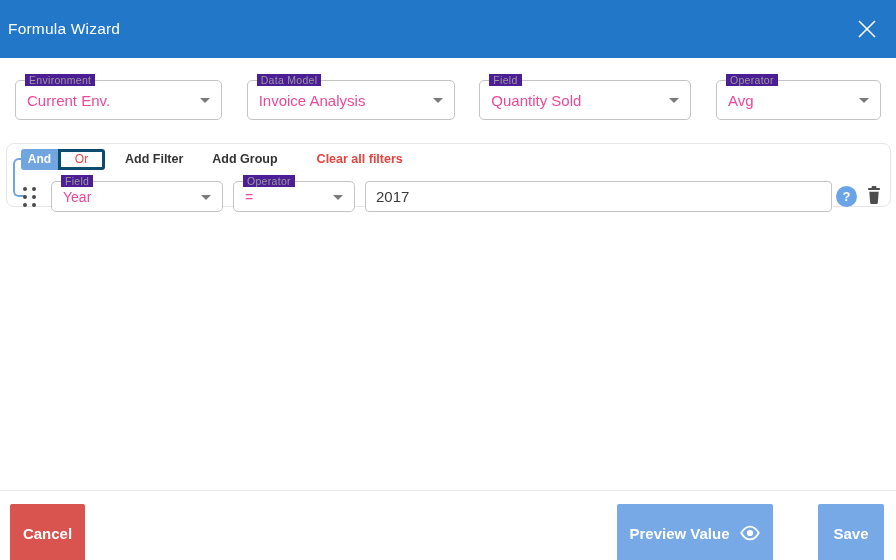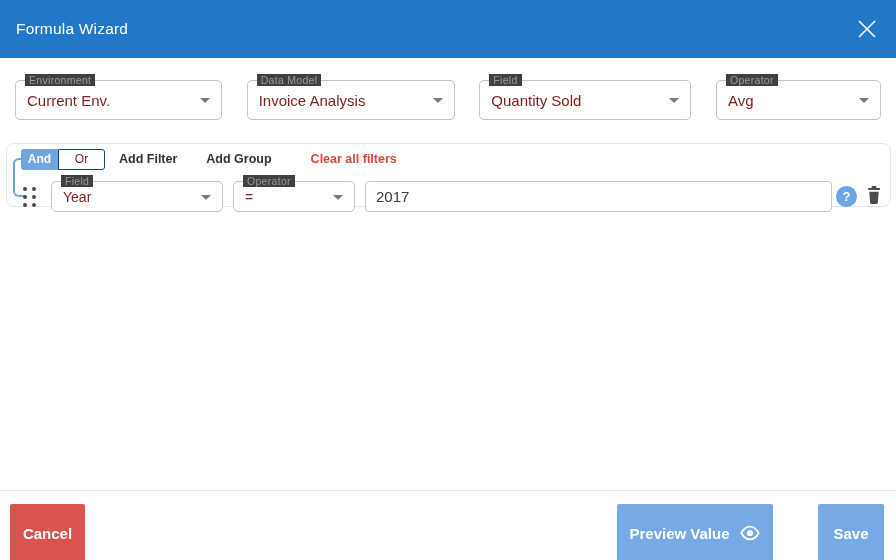--- a/index.html
+++ b/index.html
@@ -4,39 +4,39 @@
 <style>
   * { margin: 0; padding: 0; box-sizing: border-box; }
   html, body { width: 896px; height: 560px; background: #fff; }
   body { font-family: "Liberation Sans", sans-serif; }
 
   .dialog { position: relative; width: 896px; height: 560px; background: #fff; overflow: hidden; }
 
   
   .header {
     position: absolute; top: 0; left: 0; right: 0; height: 58px;
-    background: #2277c8; display: flex; align-items: center; padding: 0 16px;
+    background: #2277c8; display: flex; align-items: center; padding: 0 8px;
   }
   .header-title { color: #fff; font-size: 15.5px; font-weight: 500; letter-spacing: .2px; }
   .close-btn {
     position: absolute; right: 14px; top: 50%; transform: translateY(-50%);
     width: 30px; height: 30px; display: flex; align-items: center; justify-content: center;
     cursor: pointer; background: none; border: none;
   }
 
   
   .mselect {
     position: relative; border: 1px solid #c4c4c4; border-radius: 5px;
     display: flex; align-items: center; background: #fff; cursor: pointer;
   }
   .mselect .flabel {
-    position: absolute; top: -7px; left: 9px; background: #404040; padding: 0 4px;
+    position: absolute; top: -7px; left: 9px; background: #4c1d95; padding: 0 4px;
     font-size: 10.5px; color: #9b9b9b; letter-spacing: .3px; white-space: nowrap;
   }
-  .mselect .val { padding-left: 11px; font-size: 15px; color: #7f1d1d; white-space: nowrap; }
+  .mselect .val { padding-left: 11px; font-size: 15px; color: #ec4899; white-space: nowrap; }
   .caret {
     position: absolute; right: 11px; top: 50%; margin-top: -2px;
     width: 0; height: 0; border-left: 5px solid transparent; border-right: 5px solid transparent;
     border-top: 5px solid #7a7a7a;
   }
 
   
   .selectors-row {
     position: absolute; top: 80px; left: 15px; right: 15px; height: 40px;
     display: flex; justify-content: space-between;
@@ -54,29 +54,29 @@
   .toggle-row {
     position: absolute; top: 4px; left: 14px; height: 22px;
     display: flex; align-items: center;
   }
   .btn-and {
     width: 37px; height: 21px; background: #70a5e0; border: none;
     color: #fff; font-size: 12px; font-weight: bold; border-radius: 3px 0 0 3px;
     cursor: pointer; font-family: inherit;
   }
   .btn-or {
-    width: 47px; height: 21px; background: #fff; border: 1px solid #0c4a6e;
-    color: #7f1d1d; font-size: 12px; border-radius: 0 3px 3px 0; cursor: pointer;
+    width: 47px; height: 21px; background: #fff; border: 3px solid #0c4a6e;
+    color: #ef4444; font-size: 12px; border-radius: 0 3px 3px 0; cursor: pointer;
     font-family: inherit;
   }
   .link-btn {
     background: none; border: none; cursor: pointer; font-family: inherit;
     font-size: 12.5px; font-weight: bold; color: #333;
   }
-  .link-add-filter { margin-left: 14px; }
+  .link-add-filter { margin-left: 20px; }
   .link-add-group  { margin-left: 29px; }
   .link-clear      { margin-left: 39px; color: #e5433f; }
 
   .bracket {
     position: absolute; left: 6px; top: 14px; width: 12px; height: 39px;
     border-left: 2px solid #70a5e0; border-top: 2px solid #70a5e0; border-bottom: 2px solid #70a5e0;
     border-radius: 6px 0 0 6px; pointer-events: none;
   }
 
   .drag-handle {

